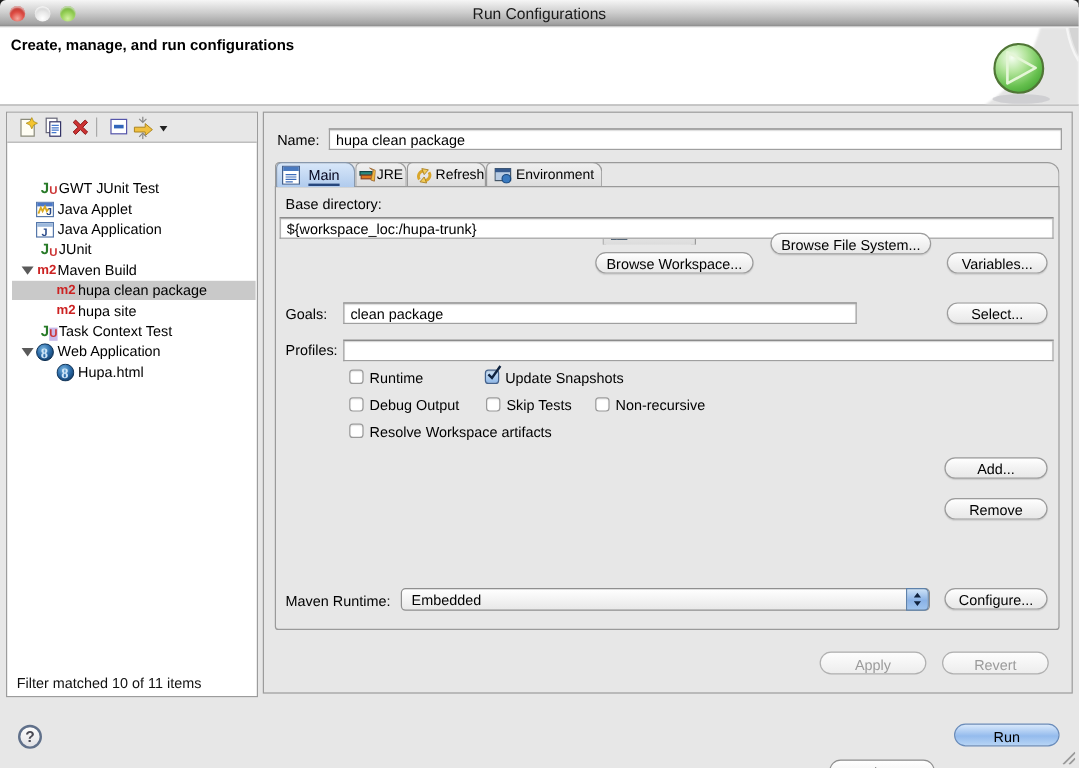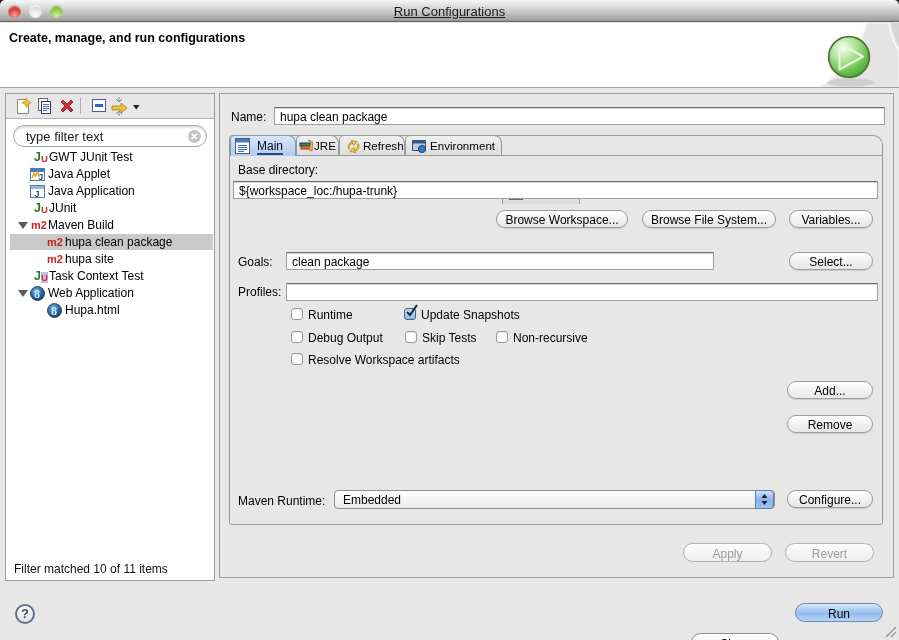--- a/index.html
+++ b/index.html
@@ -6,21 +6,21 @@
 html,body { width:899px; height:640px; overflow:hidden; }
 body { font-family:"Liberation Sans", sans-serif; font-size:12px; color:#000;
   background:#e7e7e7; position:relative; }
 .abs { position:absolute; }
 
 
 #titlebar { left:0; top:0; width:899px; height:22px;
   background:linear-gradient(#f6f6f6, #cdcdcd 50%, #a5a5a5 92%, #989898);
   border-bottom:1px solid #636363; border-radius:5px 5px 0 0; }
 #titlebar .tl { position:absolute; top:4.5px; width:13px; height:13px; border-radius:50%; }
-#title-text { left:0; right:0; top:4px; text-align:center; font-size:13px; color:#1a1a1a;text-decoration:underline; }
+#title-text { left:0; right:0; top:4px; text-align:center; font-size:13px; color:#1a1a1a; }
 
 
 #header { left:0; top:23px; width:899px; height:65px; background:#fff;
   border-bottom:1px solid #a2a2a2; overflow:hidden; }
 #header-title { left:9px; top:8px; font-weight:bold; font-size:12.5px; }
 
 
 #leftpanel { left:5px; top:93px; width:210px; height:488px;
   border:1px solid #9c9c9c; background:#fff; }
 #ltoolbar { left:0; top:0; width:208px; height:25px; background:#e7e7e7;
@@ -179,24 +179,20 @@
       </g>
 
       <g transform="translate(99,0)">
         <path d="M8,0 v5 M5,2 l3,3 3,-3" stroke="#888" fill="none"></path>
         <path d="M1,9 h9 v-3 l6,5 -6,5 v-3 h-9 z" fill="#f0c040" stroke="#a8821a" stroke-width="0.8"></path>
         <path d="M8,19 v-4 M5,17 l3,-3 3,3" stroke="#888" fill="none"></path>
       </g>
       <path d="M121,8 l6.5,0 -3.25,4.5 z" fill="#222"></path>
     </svg>
   </div>
-  <div class="abs" id="filterpill">
-      <span>type filter text</span>
-      <div class="clearbtn">✕</div>
-    </div>
 
   <div class="abs selbar" style="left:4px; top:140px; width:203px; height:16px; background:#c9c9c9;"></div>
   <div class="trow" style="top:55px">
       <span class="lbl ju" style="left:27px"><b class="jg">J</b><b class="ur">U</b></span>
       <span class="lbl" style="left:42px">GWT JUnit Test</span>
     </div>
   <div class="trow" style="top:72px">
       <svg class="lbl" style="left:23px;top:2px" width="15" height="14">
         <rect x="0.5" y="0.5" width="14" height="12" fill="#fffef8" stroke="#5577aa"></rect>
         <rect x="1" y="1" width="13" height="3" fill="#4a78c8"></rect>
@@ -305,21 +301,21 @@
         <rect x="1" y="1" width="13" height="3.5" fill="#4a7ac0"></rect>
         <path d="M3,7.5 h9 M3,9.5 h9 M3,11.5 h9 M3,13.5 h6" stroke="#3a6ab8" stroke-width="1"></path>
       </svg>
     <span class="tablbl" style="left:26px; color:#05051e; font-size:12px;">Main<i style="display:block;border-bottom:2px solid #26477e;margin-top:0px"></i></span>
     </div>
   <div class="abs" id="folder"></div>
 
   <div class="abs" id="basedirlbl">Base directory:</div>
   <div class="tfield" id="basedirfield">${workspace_loc:/hupa-trunk}</div>
   <div class="macbtn" style="left:276px; top:116px; width:132px;"><span>Browse Workspace...</span></div>
-  <div class="macbtn" style="left:422px; top:116px; width:134px;"><span>Browse File System...</span></div>
+  <div class="macbtn" style="left:422px; top:100px; width:134px;"><span>Browse File System...</span></div>
   <div class="macbtn" style="left:569px; top:116px; width:84px;"><span>Variables...</span></div>
 
   <div class="abs" id="goalslbl">Goals:</div>
   <div class="tfield" id="goalsfield">clean package</div>
   <div class="macbtn" style="left:569px; top:158px; width:84px;"><span>Select...</span></div>
   <div class="abs" id="profileslbl">Profiles:</div>
   <div class="tfield" id="profilesfield"></div>
 
   <div class="cb" style="left:71px; top:214px"></div>
     <span class="cblbl" style="left:88px; top:214px">Runtime</span>

